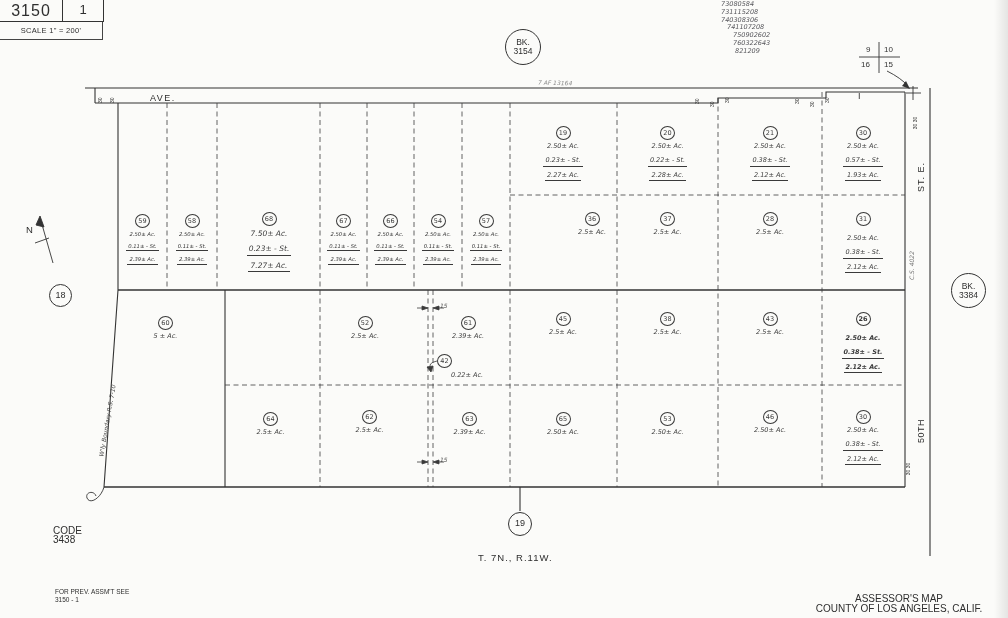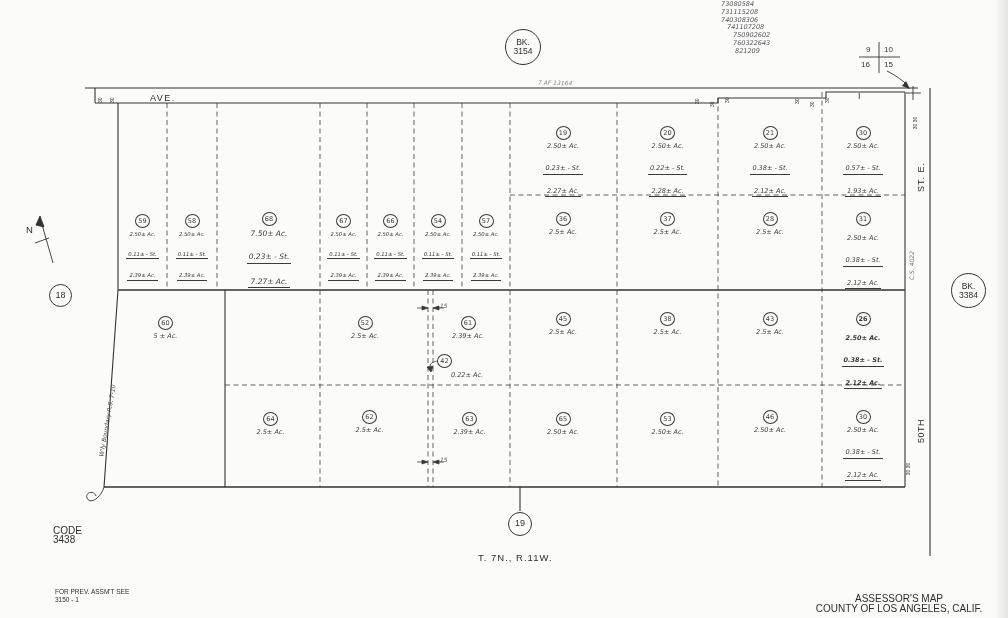--- a/index.html
+++ b/index.html
@@ -8,21 +8,21 @@
   svg.lines{position:absolute;left:0;top:0;}
   
   .lab{position:absolute;font-family:"Liberation Sans",sans-serif;color:#2d2d2d;white-space:nowrap;}
   .rot{transform:rotate(-90deg);transform-origin:center;}
   .hand{font-family:"DejaVu Sans",sans-serif;font-style:italic;color:#4a4a4a;white-space:nowrap;}
   
   .parcel{position:absolute;text-align:center;font:italic 6.5px/1.5 "DejaVu Sans",sans-serif;color:#3a3a3a;}
   .parcel .circ{display:inline-block;border:1px solid #3a3a3a;border-radius:50%;min-width:11px;height:12px;
                 line-height:12px;padding:0 1px;font-style:normal;font-size:6.5px;margin-bottom:2px;}
   .parcel div:empty{display:none;}
-  .p3 .l2,.p3 .l3{border-bottom:0.8px solid #3a3a3a;width:fit-content;margin:12px auto;padding:0 2px;text-align:center;}
+  .p3 .l2,.p3 .l3{border-bottom:0.8px solid #3a3a3a;width:fit-content;margin:4px auto;padding:0 2px;text-align:center;}
   .sm{font-size:5.3px;line-height:1.55;}
   .lg{font-size:7.5px;}
   .gap .circ{margin-bottom:8px;}
   
   .refcirc{position:absolute;border:1.2px solid #333;border-radius:50%;display:flex;flex-direction:column;
            align-items:center;justify-content:center;text-align:center;line-height:1.05;color:#2d2d2d;}
   
   #titleblock{position:absolute;left:0;top:0;}
   #tb-row{display:flex;}
   #tb-book{width:62px;height:21px;border-right:1.3px solid #333;border-bottom:1.3px solid #333;
@@ -93,20 +93,27 @@
         <polygon points="433,308 439,306 439,310"></polygon>
       <path d="M417,462 H425" fill="none"></path>
         <polygon points="428,462 422,460 422,464"></polygon>
       <path d="M436,462 H444" fill="none"></path>
         <polygon points="433,462 439,460 439,464"></polygon>
       <path d="M437,361 Q427,363 431,369" fill="none"></path>
       <polygon points="431,372 427,367 433,366"></polygon>
     </g>
   </svg>
 
+  <div id="titleblock">
+    <div id="tb-row">
+      <div id="tb-book">3150</div>
+      <div id="tb-page">1</div>
+    </div>
+    <div id="tb-scale">SCALE 1" = 200'</div>
+  </div>
 
   <div id="revisions">
     <div>73080584</div>
     <div>731115208</div>
     <div>740308306</div>
     <div style="padding-left:6px;">741107208</div>
     <div style="padding-left:12px;">750902602</div>
     <div style="padding-left:12px;">760322643</div>
     <div style="padding-left:14px;">821209</div>
   </div>
@@ -213,21 +220,21 @@
     <div class="l2">0.11± - St.</div>
     <div class="l3">2.39± Ac.</div>
   </div>
   <div class="parcel p3 sm" style="left:463px;top:214px;width:46px;">
     <div class="circ">57</div>
     <div class="l1">2.50± Ac.</div>
     <div class="l2">0.11± - St.</div>
     <div class="l3">2.39± Ac.</div>
   </div>
 
-  <div class="parcel" style="left:511px;top:212px;width:104px;">
+  <div class="parcel" style="left:540px;top:212px;width:104px;">
     <div class="circ">36</div>
     <div class="l1">2.5± Ac.</div>
   </div>
   <div class="parcel" style="left:618px;top:212px;width:99px;">
     <div class="circ">37</div>
     <div class="l1">2.5± Ac.</div>
   </div>
   <div class="parcel" style="left:719px;top:212px;width:102px;">
     <div class="circ">28</div>
     <div class="l1">2.5± Ac.</div>

